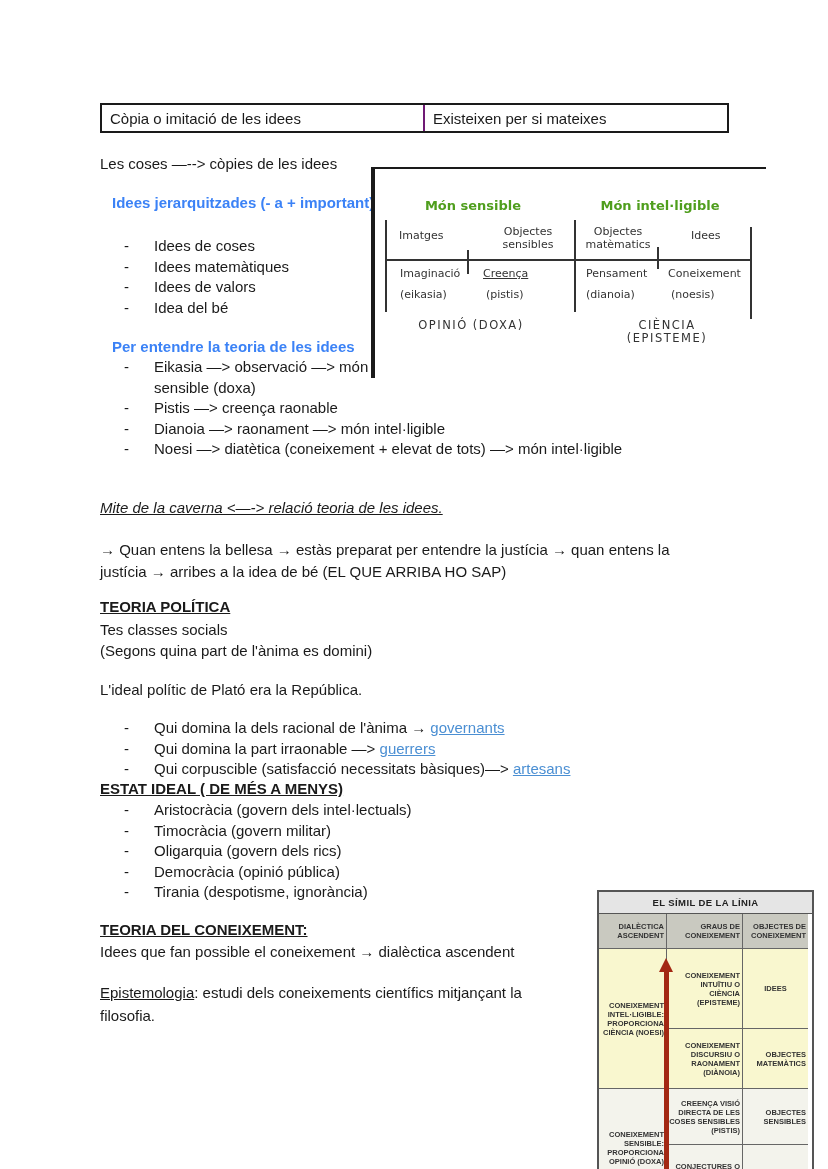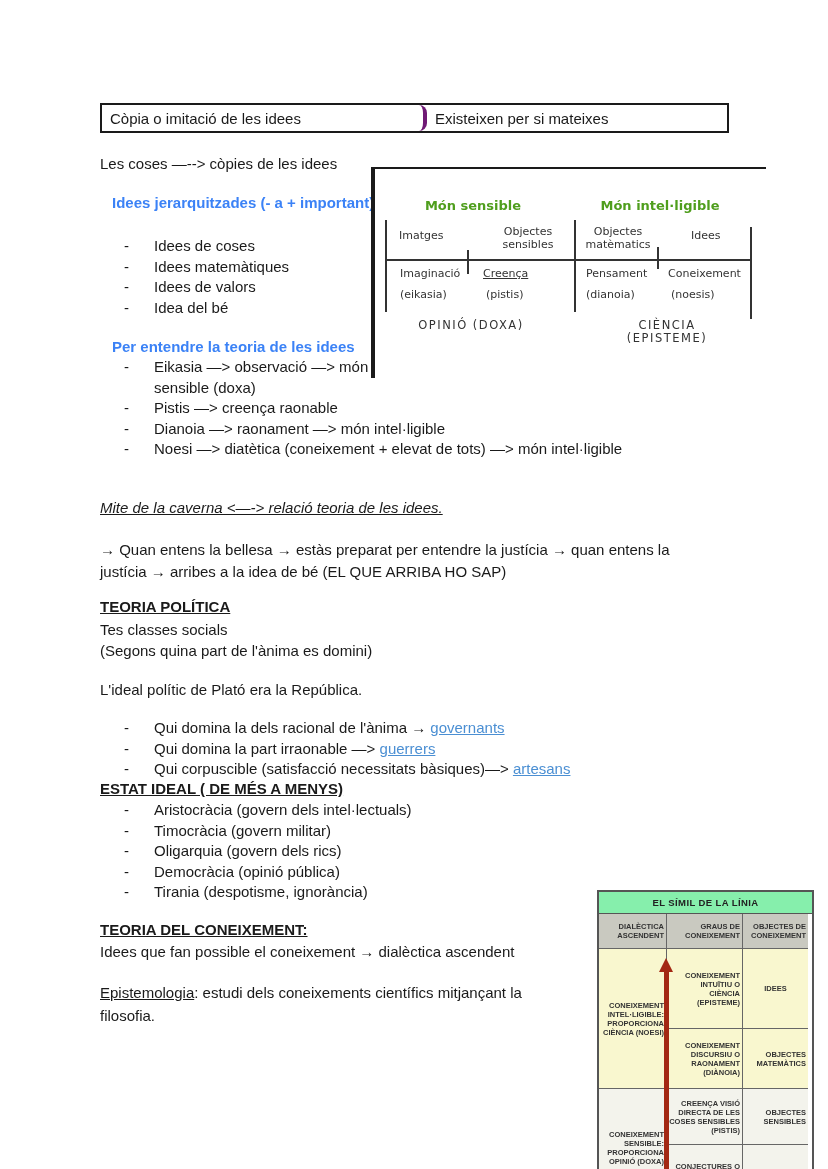--- a/index.html
+++ b/index.html
@@ -6,21 +6,21 @@
   .page{
     position:relative;width:828px;height:1169px;background:#ffffff;
     margin:0 auto;overflow:hidden;
     font-family:"Liberation Sans",sans-serif;color:#1a1a1a;
   }
   .abs{position:absolute;}
   .t{font-size:15px;line-height:21px;color:#1a1a1a;}
   
   .toptable{display:flex;border:2px solid #1a1a1a;width:625px;height:26px;}
   .toptable .cell{display:flex;align-items:center;padding-left:8px;font-size:15px;}
-  .toptable .c1{width:313px;border-right:4px solid #701a75;border-radius:8px;}
+  .toptable .c1{width:313px;border-right:2px solid #701a75;}
   .toptable .c2{flex:1;border-radius:11px;}
   
   .bluehead{color:#3b82f6;font-weight:bold;font-size:15px;line-height:22px;margin-left:12px;}
   
   .dli{display:flex;font-size:15px;line-height:20.5px;}
   .dli .dash{width:30px;text-align:left;padding-left:2px;flex:0 0 30px;}
   .dli .txt{flex:1;}
   .underbold{font-weight:bold;text-decoration:underline;font-size:15px;}
   .link{color:#4b8fd3;text-decoration:underline;cursor:pointer;}
   
@@ -28,21 +28,21 @@
   .diagram .topline{position:absolute;left:0;top:0;width:395px;height:2px;background:#1a1a1a;}
   .diagram .leftbar{position:absolute;left:0;top:0;width:4px;height:211px;background:#1a1a1a;}
   .diagram .green{position:absolute;color:#4f9e1d;font-weight:bold;font-size:13px;transform:translateX(-50%);white-space:nowrap;}
   .diagram .mainline{position:absolute;left:14px;top:92px;width:366px;height:1.5px;background:#333;}
   .diagram .vbar{position:absolute;width:1.5px;background:#333;}
   .diagram .lbl{position:absolute;font-size:11px;line-height:13px;white-space:nowrap;}
   .diagram .ctr{transform:translateX(-50%);text-align:center;white-space:normal;}
   .diagram .caps{letter-spacing:1.5px;font-size:11.5px;}
   
   .simil{width:213px;border:2px solid #555;background:#fff;font-family:"Liberation Sans",sans-serif;}
-  .simil .title{height:21px;background:#86efac;border-bottom:1.5px solid #555;
+  .simil .title{height:21px;background:#e5e5e5;border-bottom:1.5px solid #555;
     display:flex;align-items:center;justify-content:center;
     font-size:9.5px;font-weight:bold;letter-spacing:.4px;color:#222;}
   .simil .grid{display:grid;grid-template-columns:68px 76px 65px;position:relative;}
   .simil .cell{border-right:1px solid #666;border-bottom:1px solid #666;
     display:flex;align-items:center;justify-content:center;text-align:right;
     font-size:7.5px;font-weight:bold;color:#333;line-height:9px;padding:2px;box-sizing:border-box;}
   .simil .hdr{background:#c9c9c0;height:35px;}
   .simil .yellow{background:#f9f7cf;}
   .simil .pale{background:#f3f3ec;}
   .simil .lastcol{border-right:none;}

